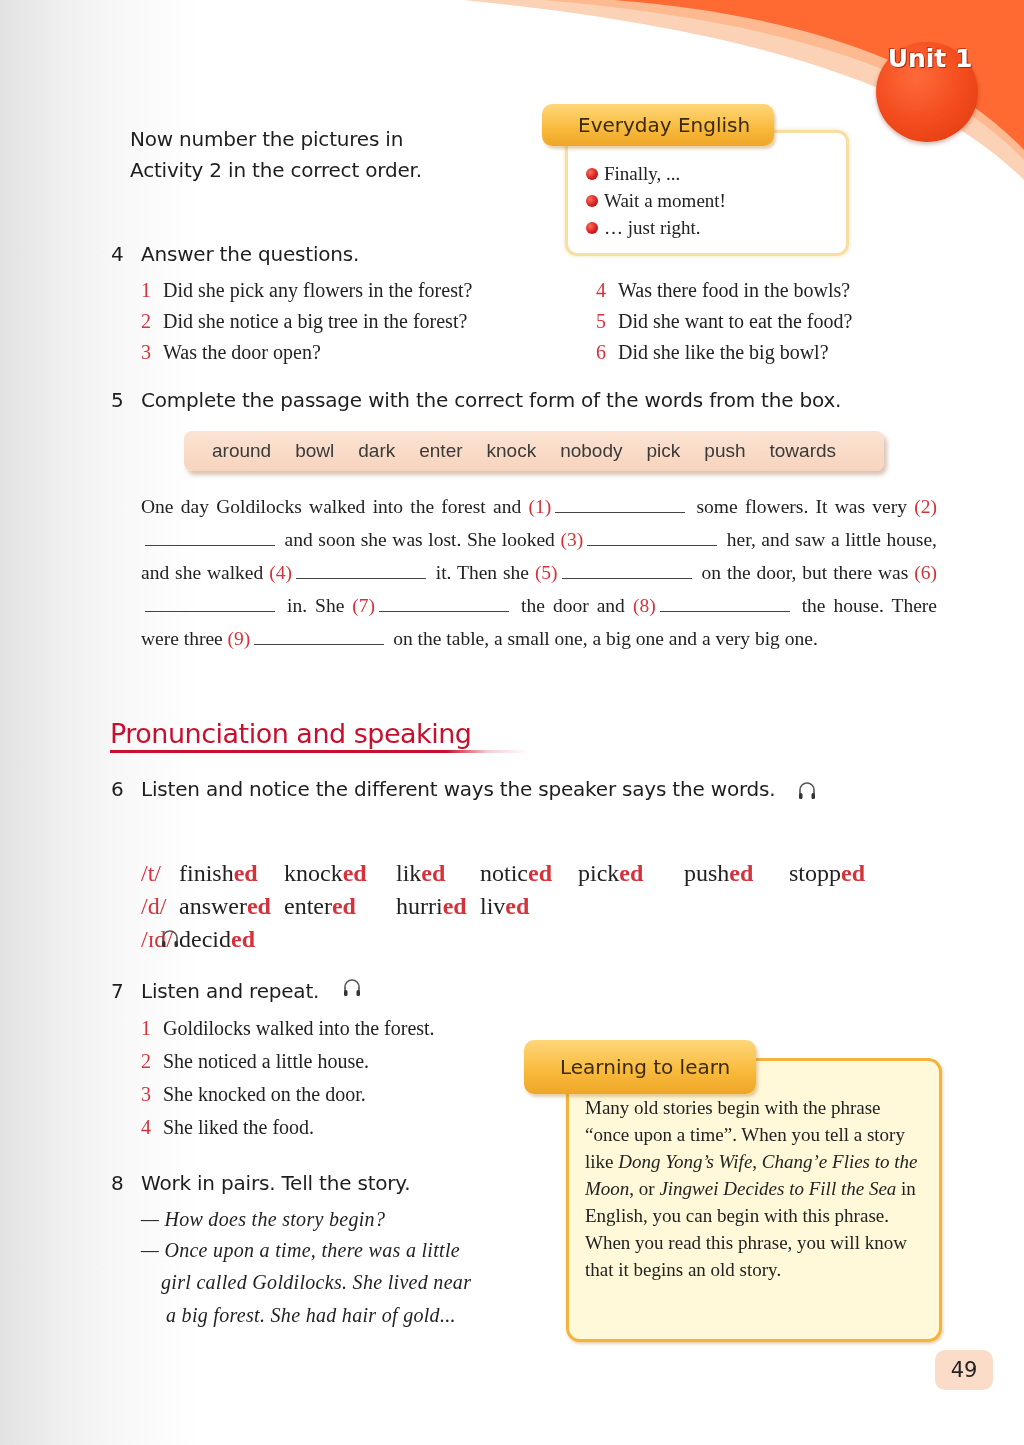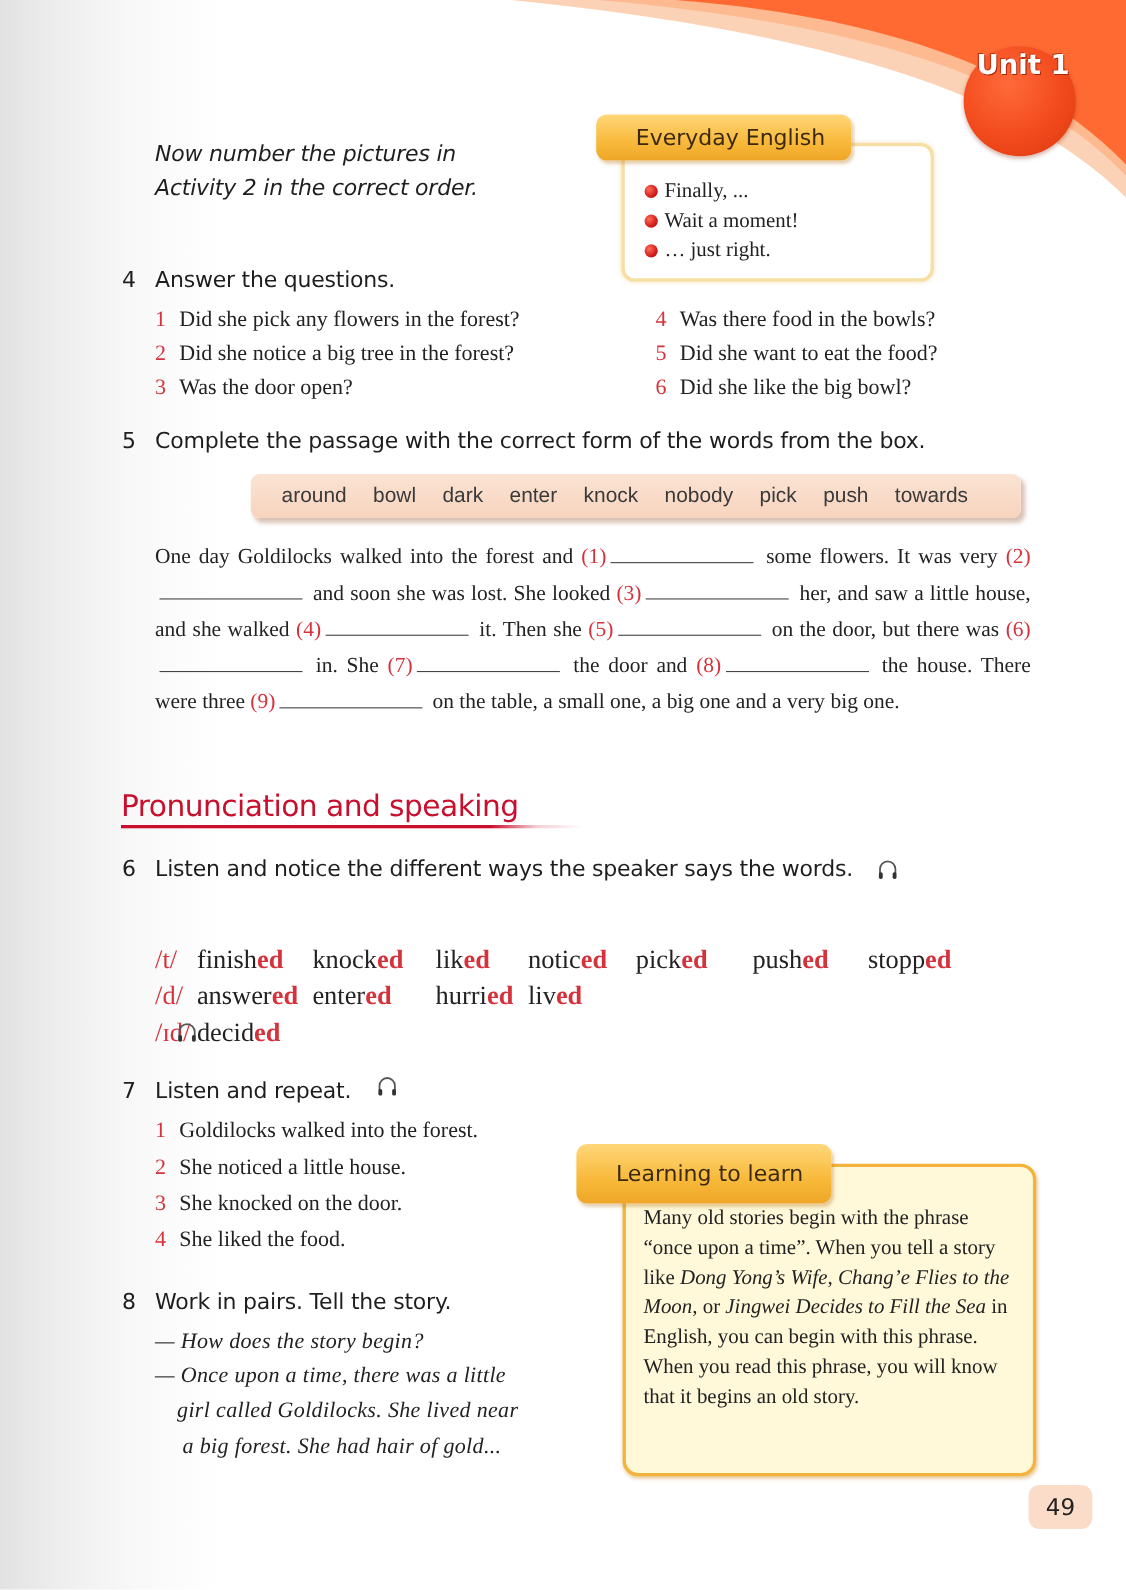--- a/index.html
+++ b/index.html
@@ -47,21 +47,21 @@
 
   .q-item { position: absolute; font-family: "Liberation Serif", serif; font-size: 20px; color: #222; white-space: nowrap; }
   .q-item .n { display: inline-block; width: 22px; color: #d6323c; }
 
   
   .word-box {
     position: absolute; left: 184px; top: 431px; width: 700px; height: 40px; border-radius: 8px;
     background: linear-gradient(to bottom, #fbe3d3 0%, #f7d4be 100%);
     box-shadow: 3px 4px 4px rgba(170,120,90,0.45);
     display: flex; align-items: center; padding-left: 28px; box-sizing: border-box;
-    font-family: "Liberation Sans", sans-serif; font-size: 19px; color: #3a3a3a; margin-left: 44px;
+    font-family: "Liberation Sans", sans-serif; font-size: 19px; color: #3a3a3a;
   }
   .word-box span { margin-right: 24px; }
 
   .passage { position: absolute; left: 141px; top: 490px; width: 796px; font-family: "Liberation Serif", serif; font-size: 19.5px; line-height: 33px; color: #222; text-align: justify; }
   .passage .blank { display: inline-block; width: 130px; border-bottom: 1.5px solid #444; height: 14px; vertical-align: baseline; margin: 0 4px; }
 
   .section-title {
     position: absolute; left: 110px; top: 718px; font-family: "DejaVu Sans", sans-serif; font-size: 27px; color: #c8102e;
     letter-spacing: -0.5px;
   }
@@ -97,21 +97,21 @@
 
 <svg id="swoosh" viewBox="0 0 560 200" preserveAspectRatio="none">
   <path d="M0,0 L560,0 L560,180 C470,90 300,30 0,0 Z" fill="#fcd2b6"></path>
   <path d="M80,0 L560,0 L560,160 C480,75 330,22 80,0 Z" fill="#fdb98f"></path>
   <path d="M150,0 L560,0 L560,150 C480,65 340,15 150,0 Z" fill="#ff6a33"></path>
 </svg>
 <div class="unit-ball">
   <span>Unit 1</span>
 </div>
 
-<div class="abs sans-h" style="left:141px;top:124px;line-height:31px;font-style:italic;">
+<div class="abs sans-h" style="left:130px;top:124px;line-height:31px;">
   <div>Now number the pictures in</div>
   <div>Activity 2 in the correct order.</div>
 </div>
 
 <div class="ee-box"></div>
 <div class="tab-label ee-tab">
     <span>Everyday English</span>
   </div>
 <div class="ee-list">
   <div class="row">

